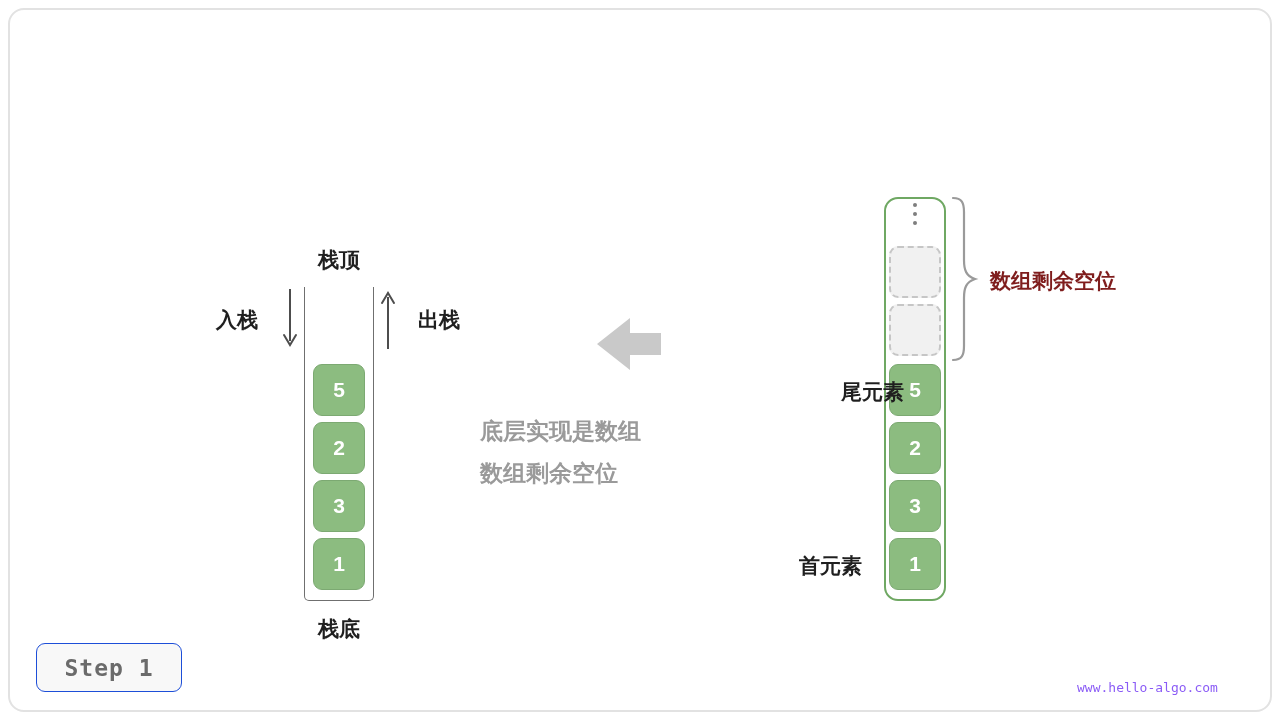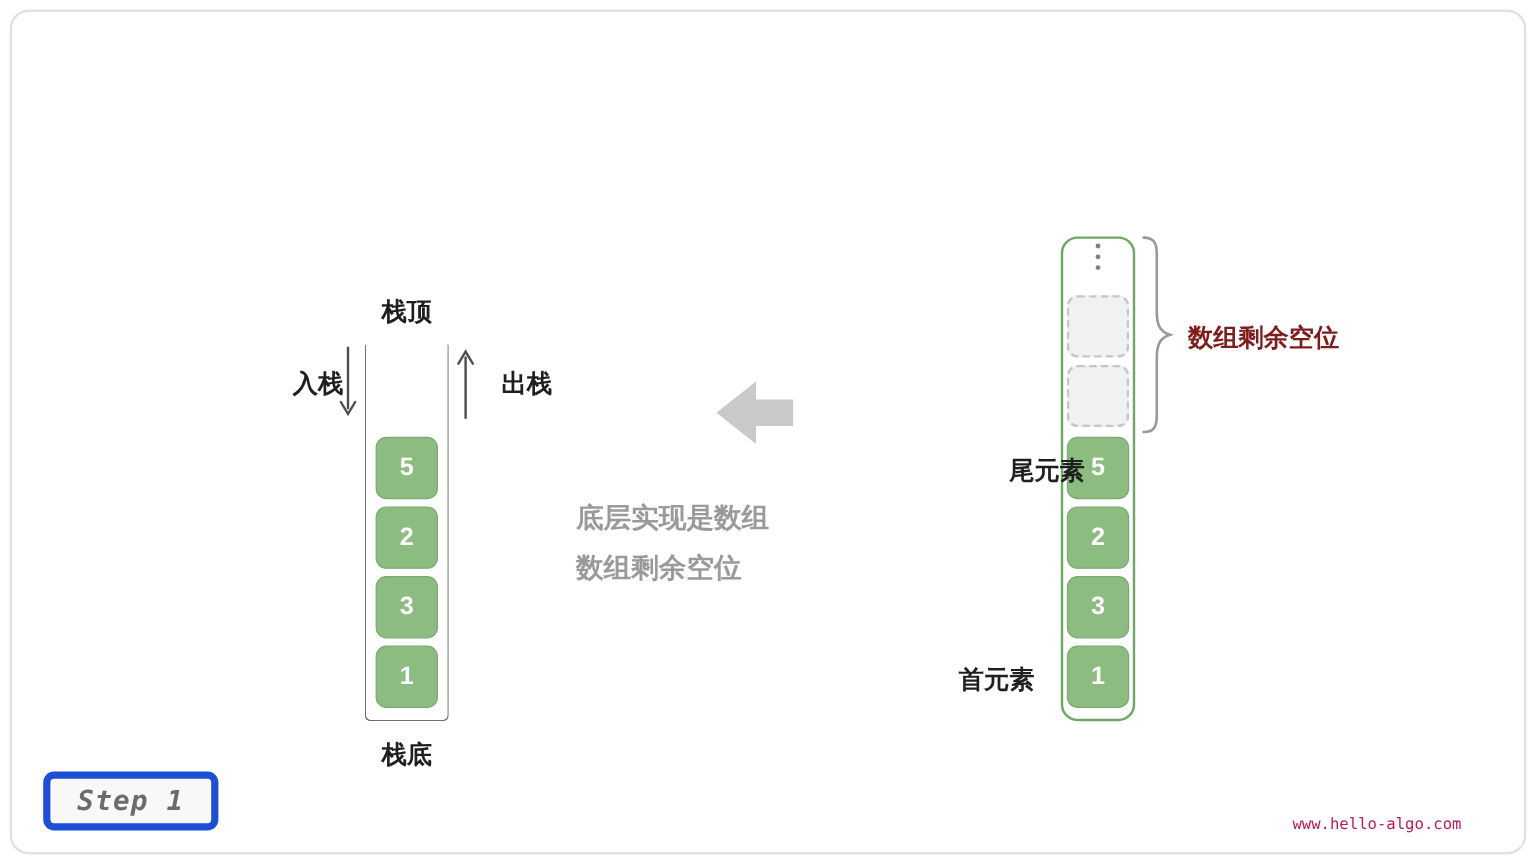--- a/index.html
+++ b/index.html
@@ -96,50 +96,49 @@
     font-size: 23px;
     line-height: 42px;
     color: #9a9a9a;
   }
   .caption span { display: block; }
   .step-badge {
     position: absolute;
     left: 36px; top: 643px;
     width: 146px; height: 49px;
     background: #f8f8f8;
-    border: 6px solid #1d4ed8;
+    border: 1px solid #1d4ed8;
     border-radius: 9px;
     display: flex;
     align-items: center;
     justify-content: center;
     font-family: "DejaVu Sans Mono", "Liberation Mono", monospace;
     font-weight: 700;
     font-size: 23px;
     color: #6b6b6b;
     letter-spacing: 1px;
-    font-style: italic;
   }
   .watermark {
     position: absolute;
     left: 1077px; top: 680px;
     font-family: "DejaVu Sans Mono", "Liberation Mono", monospace;
     font-size: 13px;
-    color: #be185d;
+    color: #8b5cf6;
   }
   svg { position: absolute; display: block; }
 </style>
 </head>
 <body>
 
 <div class="canvas">
   <div class="card"></div>
 
   <div class="zh-label" style="left:299px; top:246px; width:80px; text-align:center;">栈顶</div>
 
-  <div class="zh-label" style="left:224px; top:306px; width:62px; text-align:right;">入栈</div>
+  <div class="zh-label" style="left:196px; top:306px; width:62px; text-align:right;">入栈</div>
 
   <svg style="left:281px; top:287px;" width="18" height="64" viewBox="0 0 18 64">
     <line x1="9" y1="2" x2="9" y2="54" stroke="#4d4d4d" stroke-width="2"></line>
     <polyline points="3,48 9,58 15,48" fill="none" stroke="#4d4d4d" stroke-width="2" stroke-linecap="round"></polyline>
   </svg>
 
   <div class="stack-container"></div>
 
   <svg style="left:379px; top:287px;" width="18" height="64" viewBox="0 0 18 64">
     <line x1="9" y1="10" x2="9" y2="62" stroke="#4d4d4d" stroke-width="2"></line>

